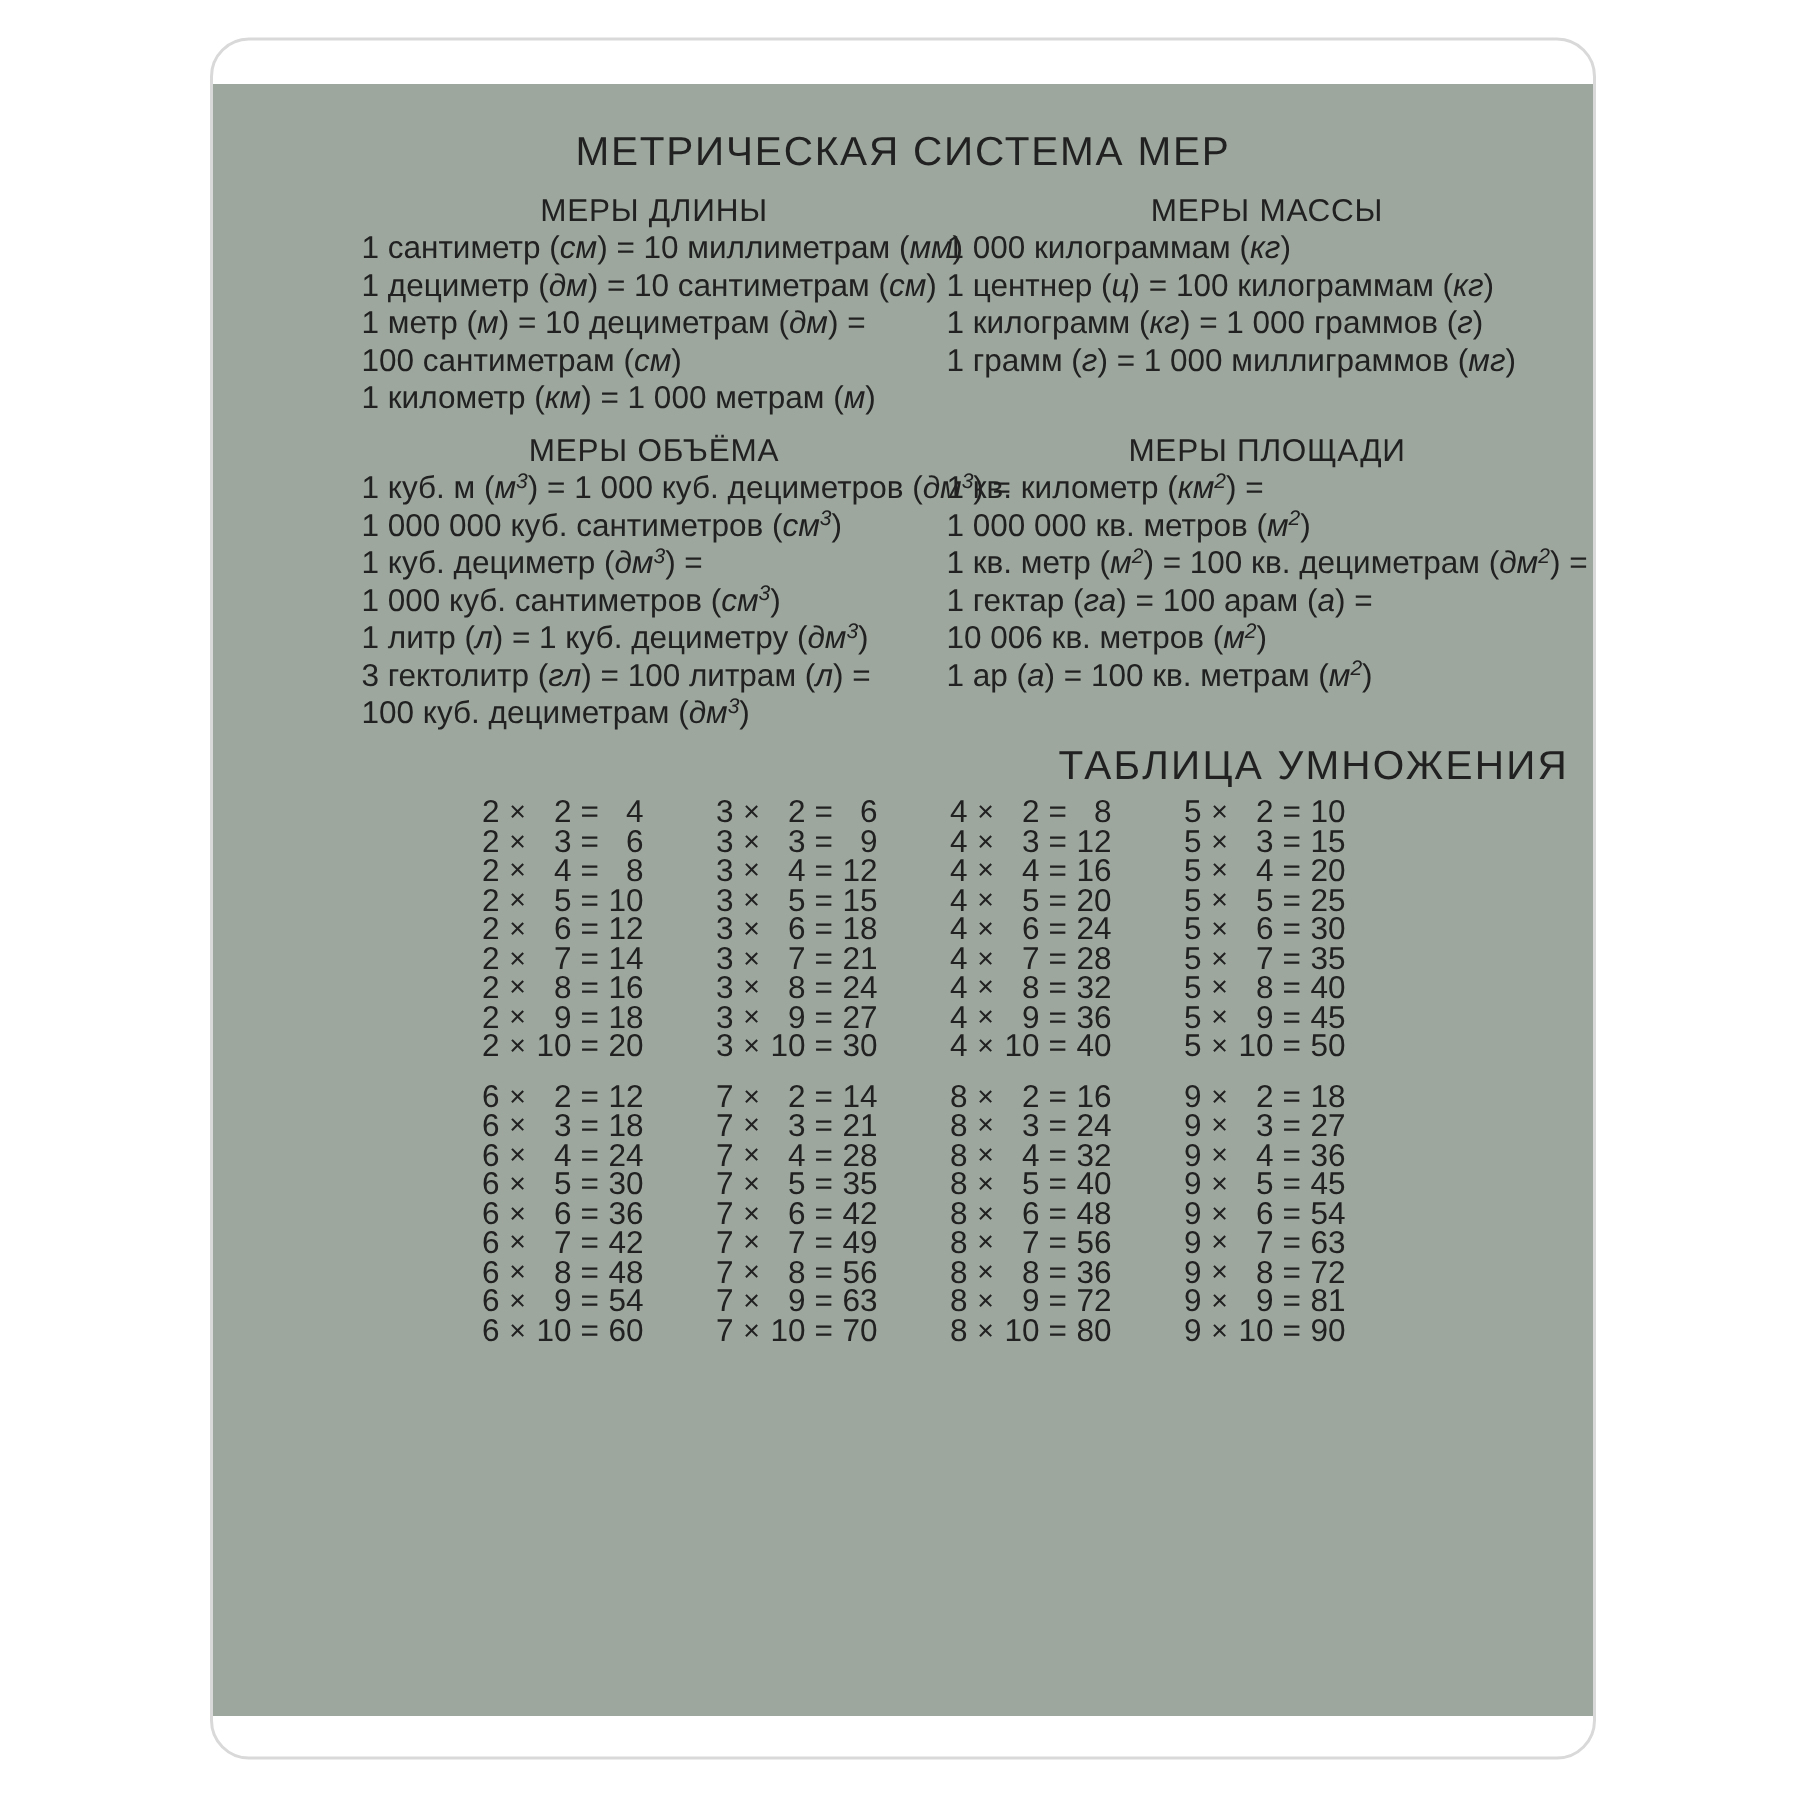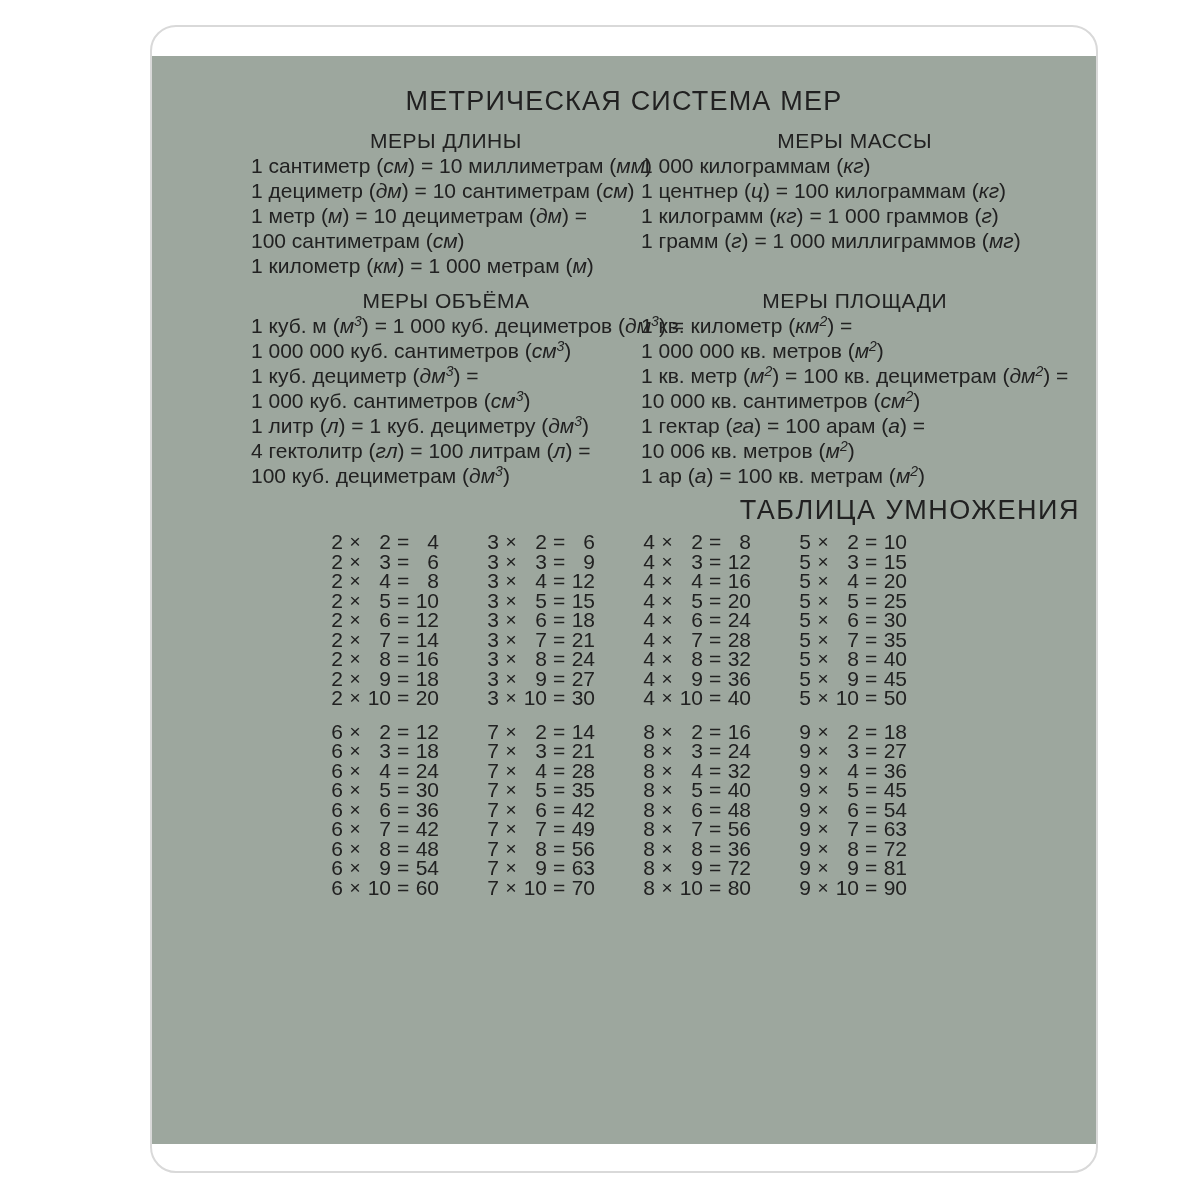--- a/index.html
+++ b/index.html
@@ -11,27 +11,26 @@
     -webkit-font-smoothing: antialiased;
   }
   .page {
     position: relative;
     width: 1200px; height: 1200px;
     background: #ffffff;
     overflow: hidden;
   }
   .cover {
     position: absolute;
-    left: 150px; top: 25px;
+    left: 140px; top: 25px;
     width: 920px; height: 1144px;
     background: #ffffff;
     border: 2px solid #d9d9d9;
     border-radius: 26px;
     overflow: hidden;
-    padding-left: 24px;
   }
   .panel {
     position: absolute;
     left: 0; right: 0;
     top: 29px; bottom: 27px;
     background: #9da79e;
     padding-top: 30px;
     box-sizing: border-box;
   }
   h1.title {
@@ -124,29 +123,28 @@
             <div class="line"><span>1 килограмм (</span><span class="it">кг</span><span>) = 1 000 граммов (</span><span class="it">г</span><span>)</span></div>
             <div class="line"><span>1 грамм (</span><span class="it">г</span><span>) = 1 000 миллиграммов (</span><span class="it">мг</span><span>)</span></div>
           </div>
           <div class="sec col-left">
             <div class="sec-h">МЕРЫ ОБЪЁМА</div>
             <div class="line"><span>1 куб. м (</span><span class="it">м</span><span class="it sup">3</span><span>) = 1 000 куб. дециметров (</span><span class="it">дм</span><span class="it sup">3</span><span>) =</span></div>
             <div class="line"><span>1 000 000 куб. сантиметров (</span><span class="it">см</span><span class="it sup">3</span><span>)</span></div>
             <div class="line"><span>1 куб. дециметр (</span><span class="it">дм</span><span class="it sup">3</span><span>) =</span></div>
             <div class="line"><span>1 000 куб. сантиметров (</span><span class="it">см</span><span class="it sup">3</span><span>)</span></div>
             <div class="line"><span>1 литр (</span><span class="it">л</span><span>) = 1 куб. дециметру (</span><span class="it">дм</span><span class="it sup">3</span><span>)</span></div>
-            <div class="line"><span>4 гектолитр (</span><span class="it">гл</span><span>) = 100 литрам (</span><span class="it">л</span><span>) =</span></div>
+            <div class="line"><span>3 гектолитр (</span><span class="it">гл</span><span>) = 100 литрам (</span><span class="it">л</span><span>) =</span></div>
             <div class="line"><span>100 куб. дециметрам (</span><span class="it">дм</span><span class="it sup">3</span><span>)</span></div>
           </div>
           <div class="sec col-right">
             <div class="sec-h">МЕРЫ ПЛОЩАДИ</div>
             <div class="line"><span>1 кв. километр (</span><span class="it">км</span><span class="it sup">2</span><span>) =</span></div>
             <div class="line"><span>1 000 000 кв. метров (</span><span class="it">м</span><span class="it sup">2</span><span>)</span></div>
             <div class="line"><span>1 кв. метр (</span><span class="it">м</span><span class="it sup">2</span><span>) = 100 кв. дециметрам (</span><span class="it">дм</span><span class="it sup">2</span><span>) =</span></div>
-            <div class="line"><span>10 000 кв. сантиметров (</span><span class="it">см</span><span class="it sup">2</span><span>)</span></div>
             <div class="line"><span>1 гектар (</span><span class="it">га</span><span>) = 100 арам (</span><span class="it">а</span><span>) =</span></div>
             <div class="line"><span>10 006 кв. метров (</span><span class="it">м</span><span class="it sup">2</span><span>)</span></div>
             <div class="line"><span>1 ар (</span><span class="it">а</span><span>) = 100 кв. метрам (</span><span class="it">м</span><span class="it sup">2</span><span>)</span></div>
           </div>
         </div>
       <h2 class="mult-title">ТАБЛИЦА УМНОЖЕНИЯ</h2>
       <div class="mult-groups" id="mult">
           <div class="mgroup">
             <div class="mcol">
               <div class="mrow">

